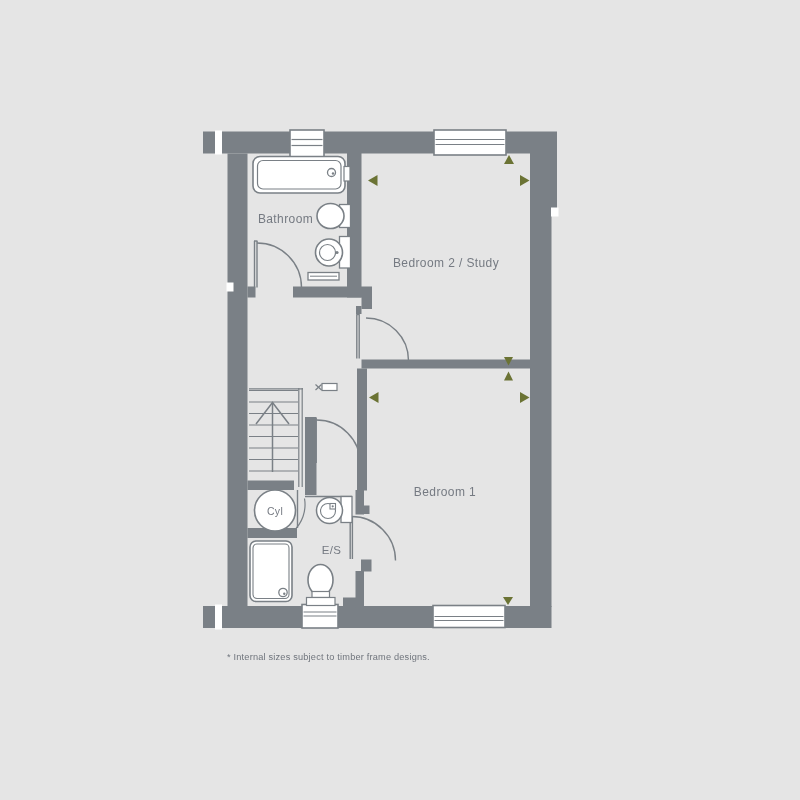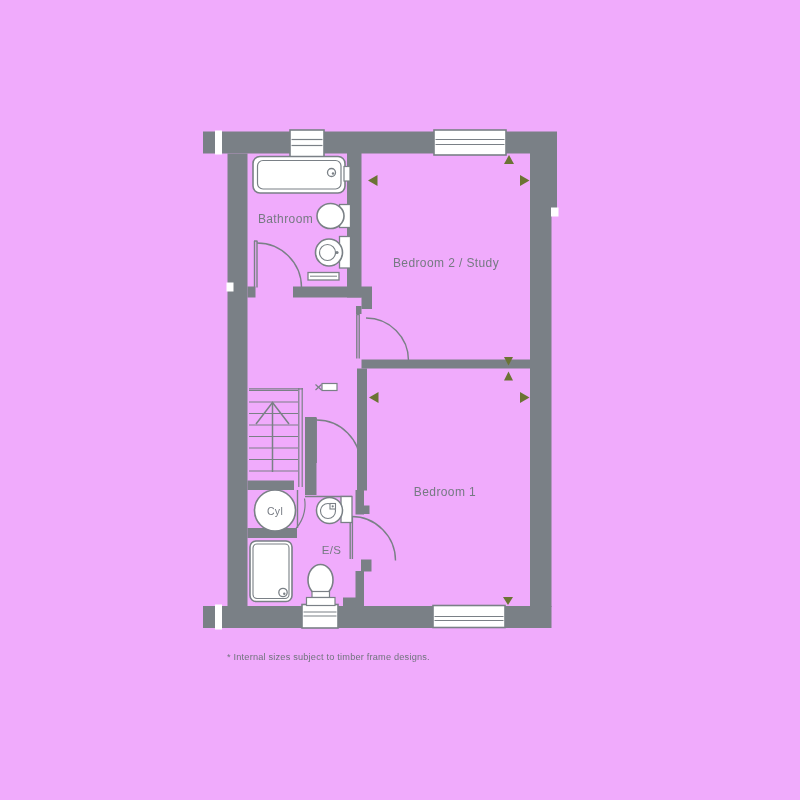--- a/index.html
+++ b/index.html
@@ -1,16 +1,16 @@
 <!DOCTYPE html>
 <html><head>
 <meta charset="utf-8">
 <style>
   html,body{margin:0;padding:0;background:#ffffff;}
-  .stage{position:relative;width:800px;height:800px;background:#f0abfc;overflow:hidden;
+  .stage{position:relative;width:800px;height:800px;background:#e5e5e5;overflow:hidden;
          font-family:"Liberation Sans", sans-serif;}
   svg{position:absolute;left:0;top:0;}
   .wall{fill:#7a8086;stroke:none;}
   .cut{fill:#ffffff;stroke:none;}
   .ln{stroke:#7a8086;fill:none;}
   .fx{fill:#ffffff;stroke:#7a8086;}
   .dot{fill:#7a8086;stroke:none;}
   .arrow{fill:#6b7334;stroke:none;}
   text{fill:#757a82;}
   .room-label{font-size:12px;letter-spacing:0.4px;}

